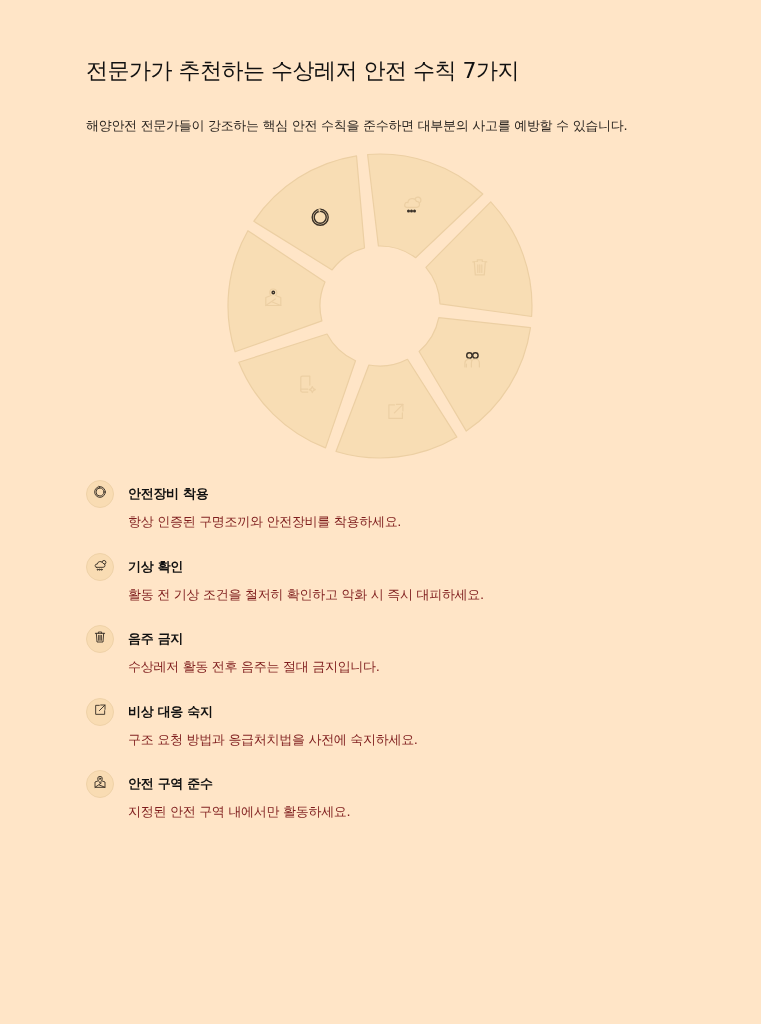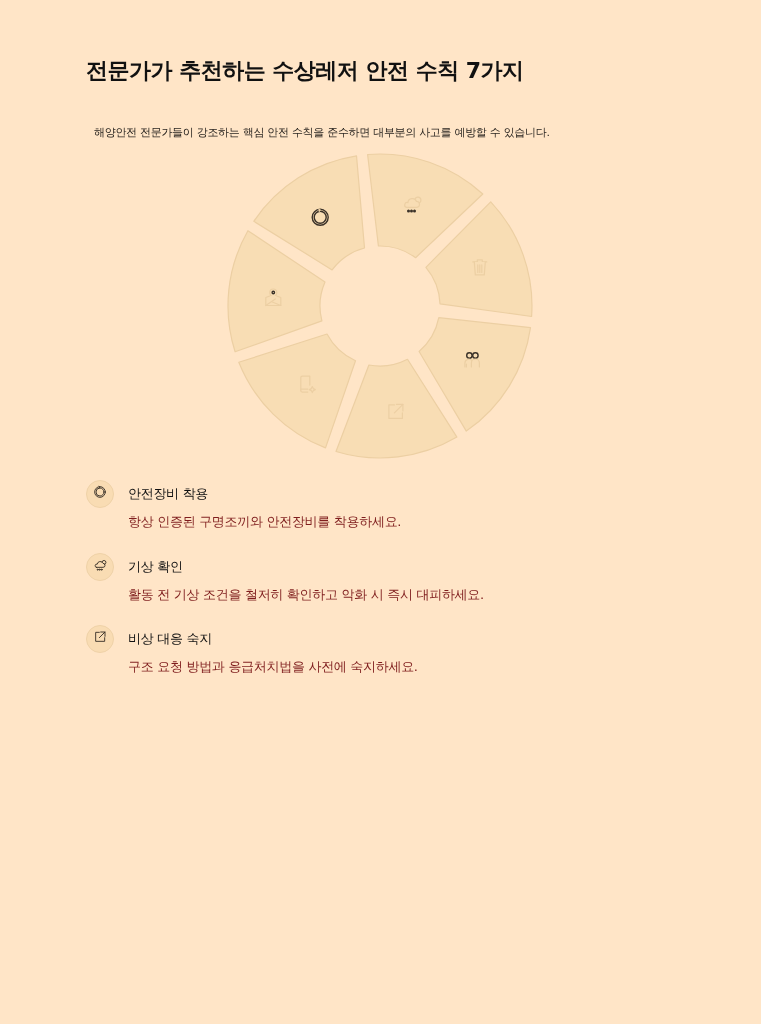--- a/index.html
+++ b/index.html
@@ -6,28 +6,28 @@
   body {
     width: 761px; height: 1024px;
     background: #FFE5C7;
     font-family: "DejaVu Sans", "Liberation Sans", sans-serif;
     color: #1f1a14;
     position: relative;
     overflow: hidden;
   }
   .title {
     position: absolute; left: 86px; top: 56px;
-    font-size: 22px; font-weight: bold; letter-spacing: -0.5px;
+    font-size: 22px; font-weight: normal; letter-spacing: -0.5px;
     color: #111;
     margin: 0;
   }
   .subtitle {
     position: absolute; left: 86px; top: 117px;
-    font-size: 11px; color: #2a2520; letter-spacing: -0.3px;
-    margin: 8px;
+    font-size: 13px; color: #2a2520; letter-spacing: -0.3px;
+    margin: 0;
   }
   .wheel {
     position: absolute; left: 220px; top: 146px;
     width: 320px; height: 320px;
   }
   .wheel svg { display: block; }
   .petal path { fill: #F8DDB4; stroke: #ECCFA3; stroke-width: 1.2; }
   .icon-stroke { fill: none; stroke: #3a3128; stroke-width: 1.4; stroke-linecap: round; stroke-linejoin: round; }
   .list {
     position: absolute; left: 86px; top: 480px;
@@ -40,21 +40,21 @@
   .badge {
     position: absolute; left: 0; top: 0;
     width: 28px; height: 28px; border-radius: 50%;
     background: #F9DCB3;
     border: 1px solid #EFD2A8;
     box-sizing: border-box;
     display: flex; align-items: center; justify-content: center;
   }
   .item-title {
     position: absolute; left: 42px; top: 5px;
-    font-size: 13px; font-weight: normal; color: #111;
+    font-size: 13px; font-weight: bold; color: #111;
     letter-spacing: -0.3px;
   }
   .item-desc {
     position: absolute; left: 42px; top: 33px;
     font-size: 13px; color: #7f1d1d;
     letter-spacing: -0.3px;
   }
 </style>
 </head>
 <body>
@@ -157,22 +157,51 @@
             </g>
           </svg></span>
       </div>
     <div class="item-title">기상 확인</div>
     <div class="item-desc">활동 전 기상 조건을 철저히 확인하고 악화 시 즉시 대피하세요.</div>
   </div>
   <div class="item">
     <div class="badge">
         <span class="ic"><svg width="16" height="16" viewBox="0 0 24 24">
             <g class="icon-stroke">
+              <path d="M5 6.5h14"></path>
+              <path d="M9.5 6.5V4.5h5v2"></path>
+              <path d="M6.5 6.5l1 13h9l1-13"></path>
+              <path d="M10 9.5v7.5M12 9.5v7.5M14 9.5v7.5"></path>
+            </g>
+          </svg></span>
+      </div>
+    <div class="item-title">음주 금지</div>
+    <div class="item-desc">수상레저 활동 전후 음주는 절대 금지입니다.</div>
+  </div>
+  <div class="item">
+    <div class="badge">
+        <span class="ic"><svg width="16" height="16" viewBox="0 0 24 24">
+            <g class="icon-stroke">
               <path d="M11 5H5.5v13.5H19V13"></path>
               <path d="M13 4.5h6.5V11"></path>
               <path d="M19.5 4.5L11 13"></path>
             </g>
           </svg></span>
       </div>
     <div class="item-title">비상 대응 숙지</div>
     <div class="item-desc">구조 요청 방법과 응급처치법을 사전에 숙지하세요.</div>
   </div>
+  <div class="item">
+    <div class="badge">
+        <span class="ic"><svg width="16" height="16" viewBox="0 0 24 24">
+            <g class="icon-stroke">
+              <path d="M12 13s-3.5-3.2-3.5-6a3.5 3.5 0 0 1 7 0c0 2.8-3.5 6-3.5 6z"></path>
+              <circle cx="12" cy="7" r="1.2"></circle>
+              <path d="M8.5 10.5L4.5 12v8h15v-8l-4-1.5"></path>
+              <path d="M4.5 20L14 13.5"></path>
+              <path d="M11 16.5l8.5 3.5"></path>
+            </g>
+          </svg></span>
+      </div>
+    <div class="item-title">안전 구역 준수</div>
+    <div class="item-desc">지정된 안전 구역 내에서만 활동하세요.</div>
+  </div>
 </div>
 
 </body></html>

